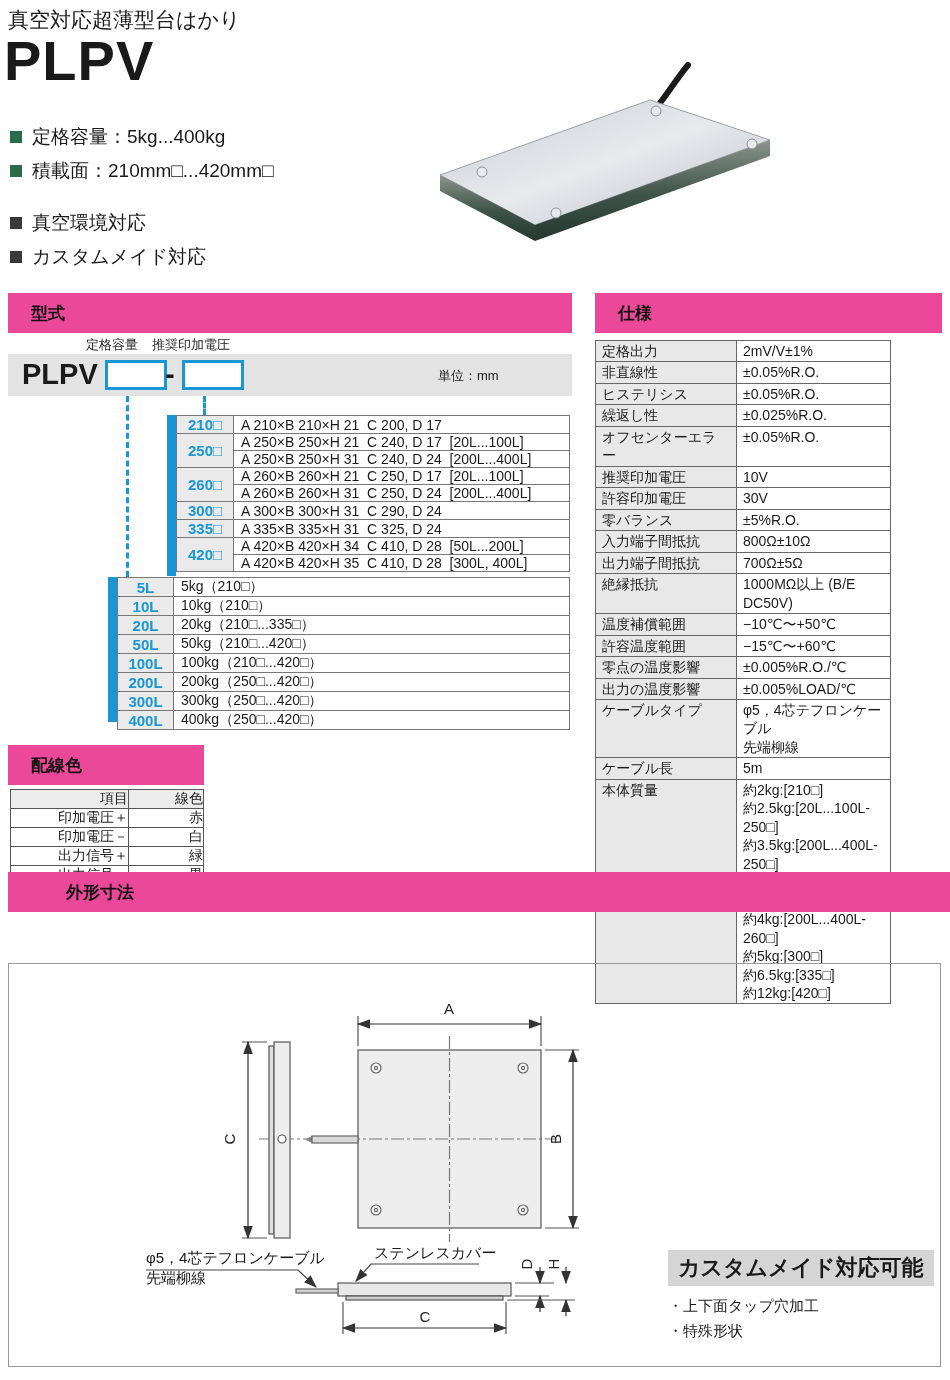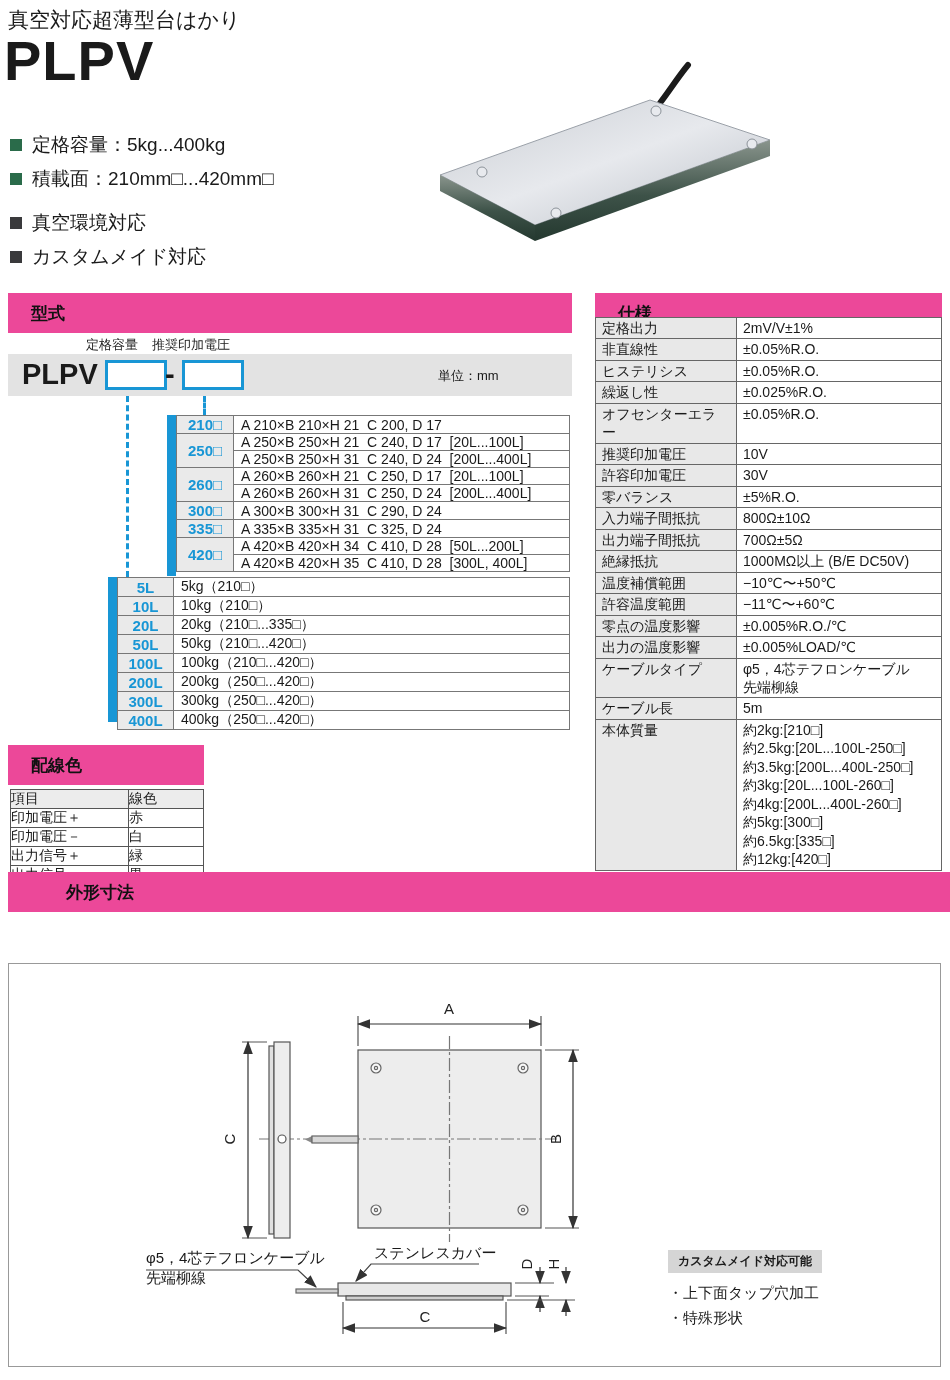--- a/index.html
+++ b/index.html
@@ -37,36 +37,36 @@
   .size-table td{border:1px solid #777;height:16px;padding:0;font-size:14px;}
   .size-table td.code{width:56px;background:#eaeaea;color:#1896d5;font-weight:bold;text-align:center;font-size:15px;}
   .size-table td.desc{padding-left:7px;white-space:pre;}
   .cap-table{left:117px;top:577px;width:453px;table-layout:fixed;}
   .cap-table td{border:1px solid #777;height:16px;padding:0;font-size:14px;}
   .cap-table td.code{width:55px;background:#eaeaea;color:#1896d5;font-weight:bold;text-align:center;font-size:15px;}
   .cap-table td.desc{padding-left:7px;white-space:pre;}
 
   
   .wire-table{left:10px;top:789px;width:194px;table-layout:fixed;}
-  .wire-table td{border:1px solid #555;text-align:left;font-size:14px;height:17px;padding:0;margin-top:24px;}
+  .wire-table td{border:1px solid #555;text-align:right;font-size:14px;height:17px;padding:0;margin-top:24px;}
   .wire-table tr.hd td{background:#ececec;}
   .wire-table td.c1{width:117px;}
 
   
-  .spec-table{left:595px;top:317px;width:347px;table-layout:fixed;}
+  .spec-table{left:595px;top:340px;width:296px;table-layout:fixed;}
   .spec-table td{border:1px solid #666;font-size:14px;padding:1px 6px;line-height:1.32;vertical-align:top;}
   .spec-table td.sl{width:128px;background:#e8e8e8;}
   .spec-table td.sv{background:#fff;white-space:pre-line;}
 
   
   .draw-box{left:8px;top:963px;width:931px;height:402px;border:1px solid #999;}
   .cable-note{left:137px;top:284px;font-size:15px;line-height:1.35;}
   .cover-note{left:365px;top:280px;font-size:15px;}
   .custom-box{left:659px;top:286px;}
-  .custom-box .cb-title{display:inline-block;background:#d5d5d5;padding:3px 10px;font-size:12px;font-weight:bold;}
+  .custom-box .cb-title{display:inline-block;background:#d5d5d5;padding:3px 10px;font-size:22px;font-weight:bold;}
   .custom-box .cb-items{margin-top:8px;font-size:15px;line-height:1.65;}
 </style>
 </head>
 <body>
 
 <div class="page">
 
   <div class="abs subtitle">真空対応超薄型台はかり</div>
   <div class="abs title">PLPV</div>
 
@@ -90,21 +90,21 @@
       <polygon points="115,180 350,95 350,111 115,196" fill="url(#frontEdge)"></polygon>
       <g fill="#e8eaee" stroke="#8c9299">
         <circle cx="62" cy="127" r="5"></circle>
           <circle cx="236" cy="66" r="5"></circle>
           <circle cx="332" cy="99" r="5"></circle>
           <circle cx="136" cy="168" r="5"></circle>
       </g>
     </svg>
   </div>
 
-  <div class="abs feat" style="left:10px;top:132px;">
+  <div class="abs feat" style="left:10px;top:124px;">
     <div class="feat-row">
       <span class="sq green"></span>
       <span>定格容量：5kg...400kg</span>
     </div>
     <div class="feat-row">
       <span class="sq green"></span>
       <span>積載面：210mm□...420mm□</span>
     </div>
   </div>
   <div class="abs feat" style="left:10px;top:210px;">
@@ -296,21 +296,21 @@
     <tr>
           <td class="sl">絶縁抵抗</td>
           <td class="sv">1000MΩ以上 (B/E DC50V)</td>
         </tr>
     <tr>
           <td class="sl">温度補償範囲</td>
           <td class="sv">−10℃〜+50℃</td>
         </tr>
     <tr>
           <td class="sl">許容温度範囲</td>
-          <td class="sv">−11℃〜+60℃</td>
+          <td class="sv">−15℃〜+60℃</td>
         </tr>
     <tr>
           <td class="sl">零点の温度影響</td>
           <td class="sv">±0.005%R.O./℃</td>
         </tr>
     <tr>
           <td class="sl">出力の温度影響</td>
           <td class="sv">±0.005%LOAD/℃</td>
         </tr>
     <tr>

